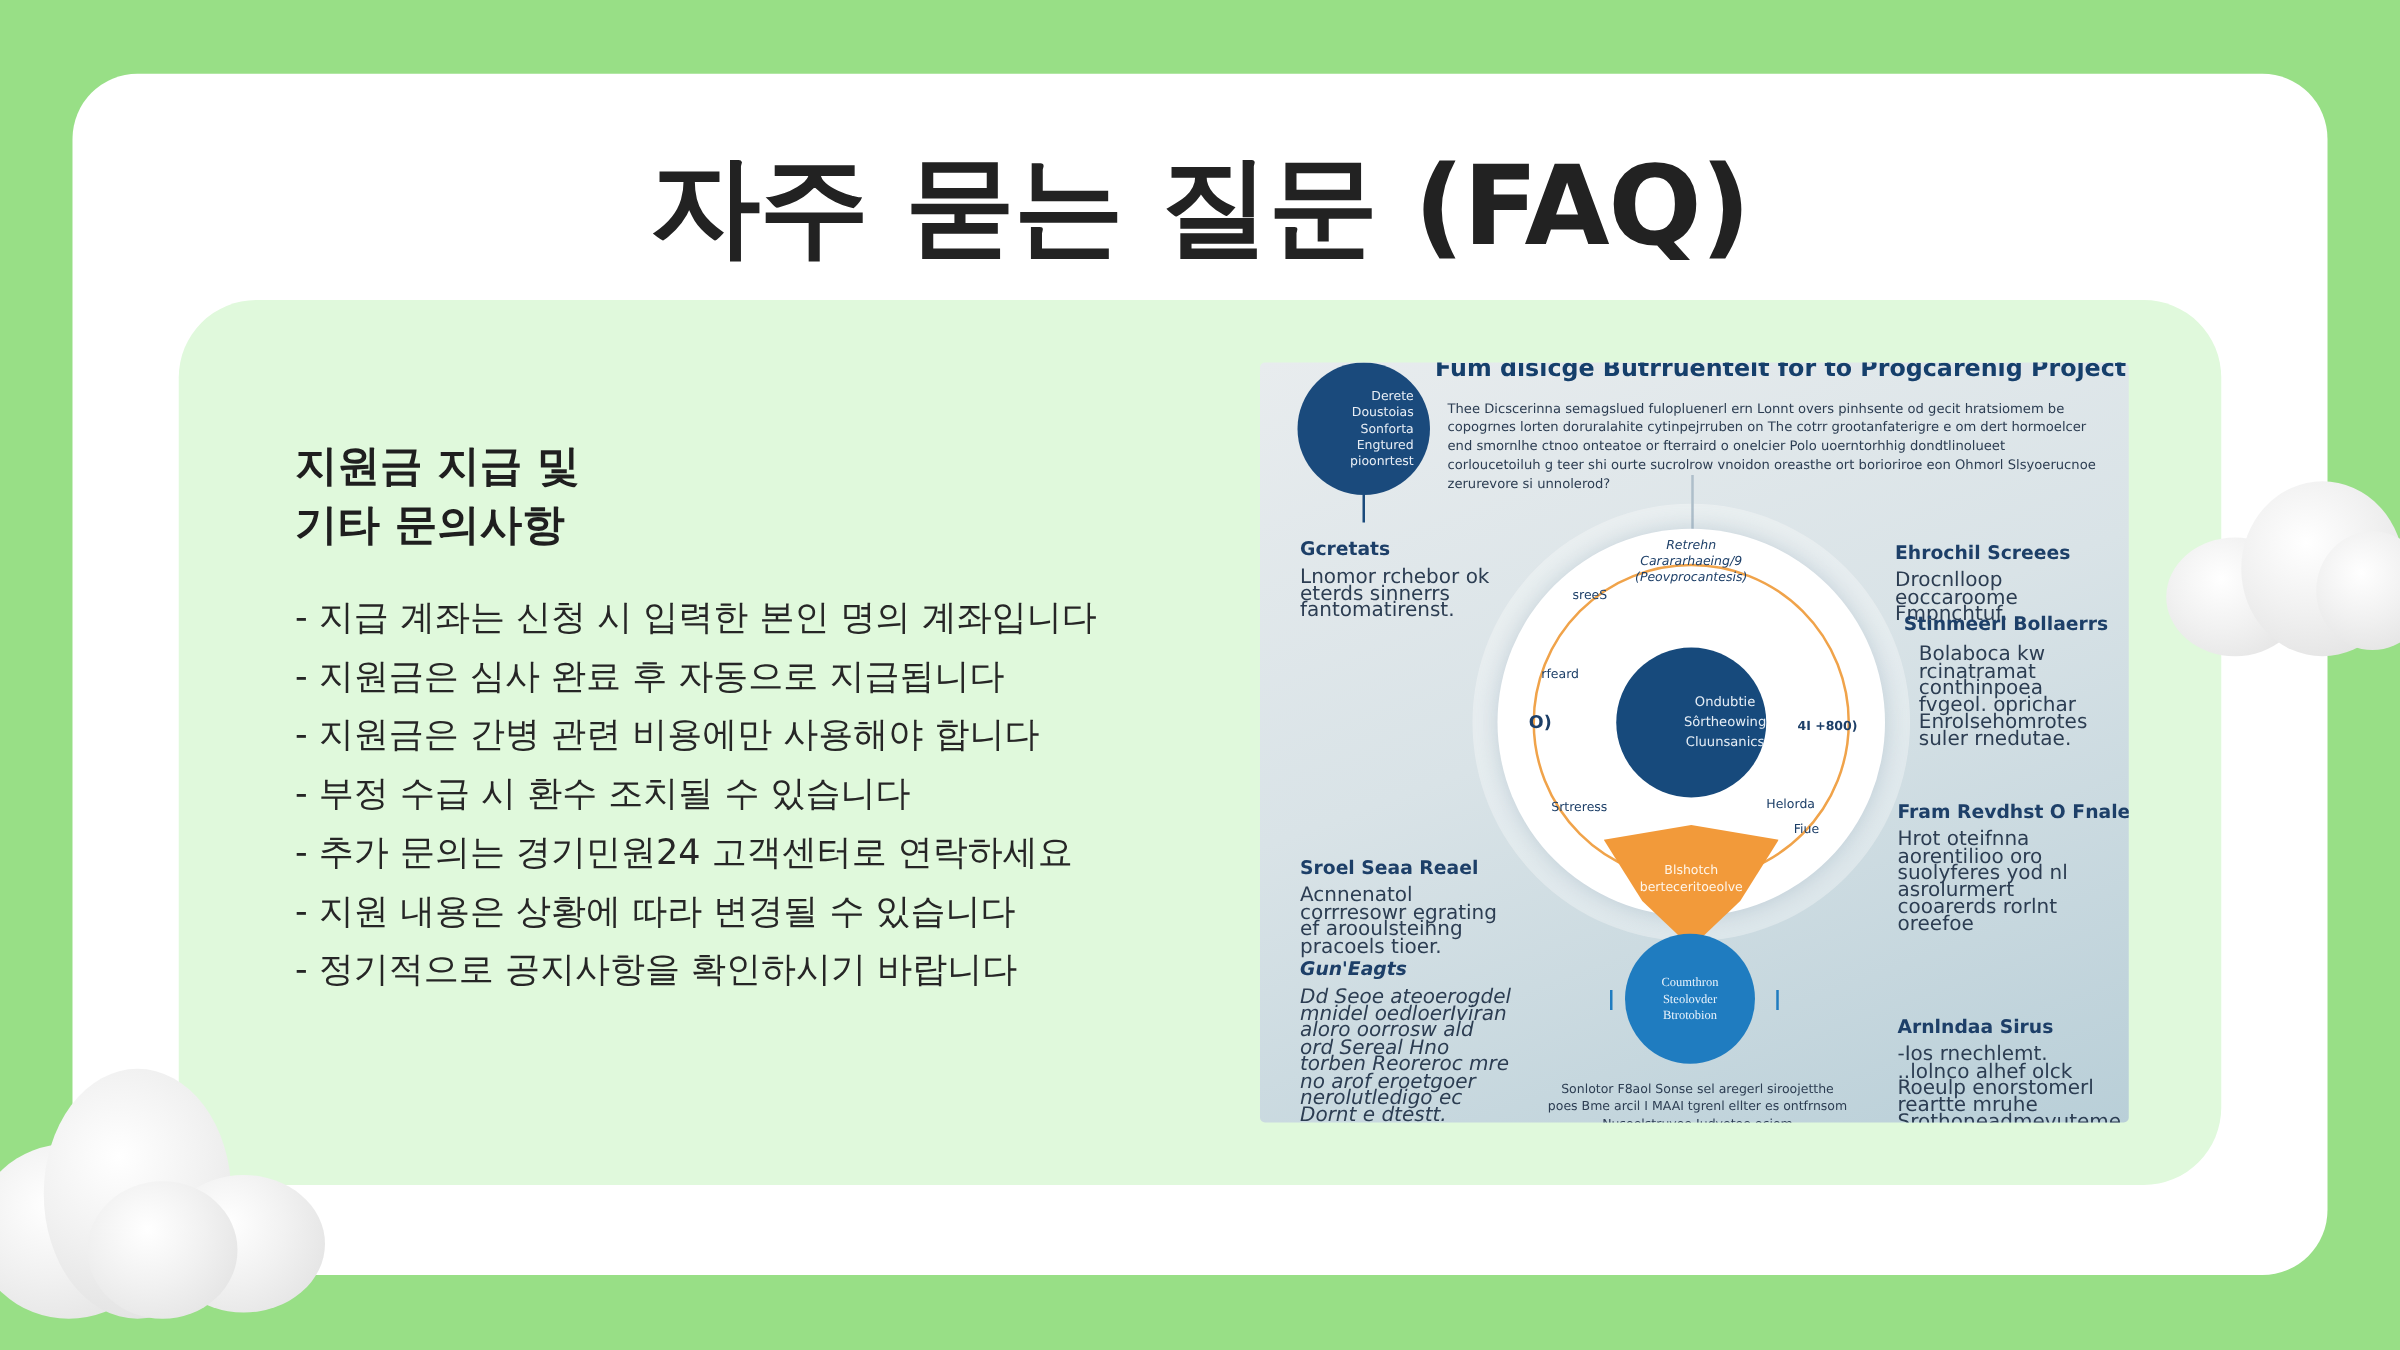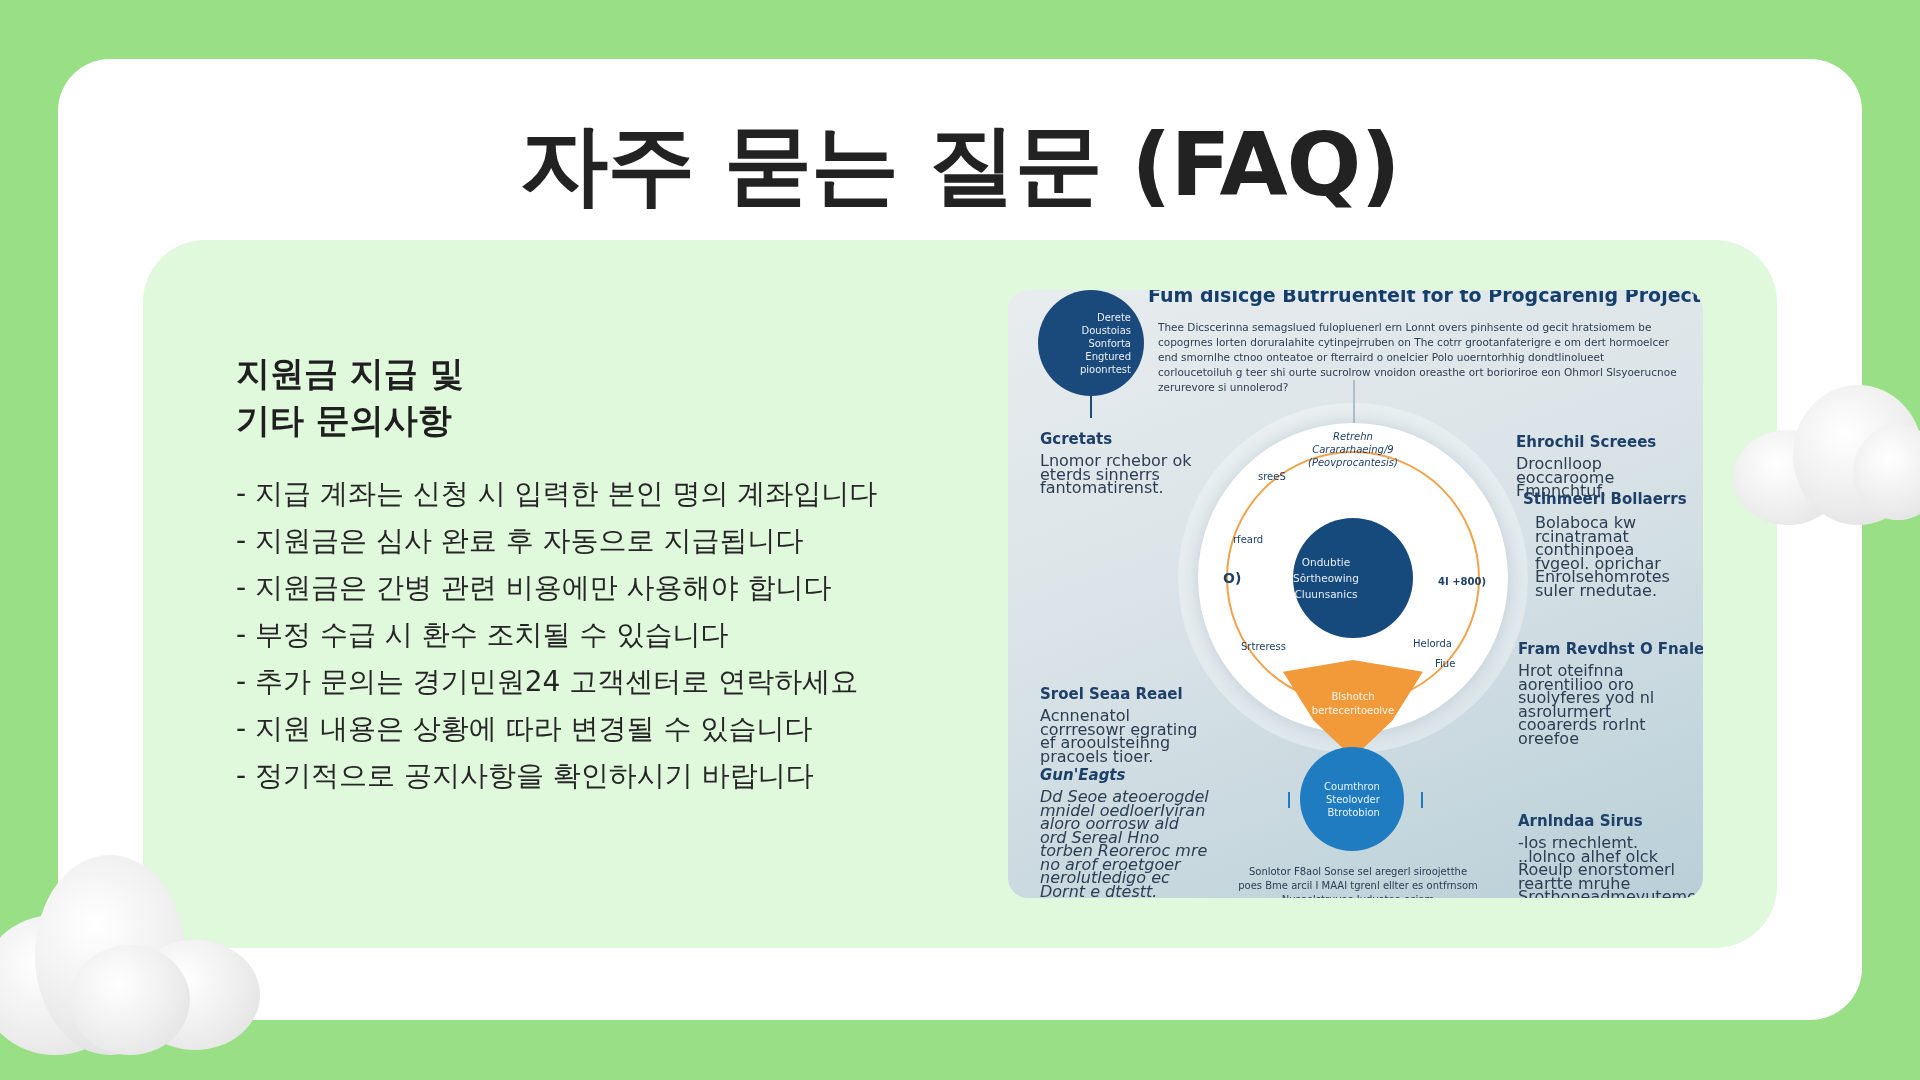--- a/index.html
+++ b/index.html
@@ -4,37 +4,37 @@
 <style>
   html, body { margin:0; padding:0; }
   body { width:1920px; height:1080px; position:relative; overflow:hidden; background:#98df86; font-family:"DejaVu Sans", "Liberation Sans", sans-serif; }
   .card { position:absolute; left:58px; top:59px; width:1804px; height:961px; background:#ffffff; border-radius:52px; }
   .title { position:absolute; left:0; width:1920px; top:110px; text-align:center; font-size:88px; font-weight:bold; color:#222222; letter-spacing:-1px; line-height:110px; }
   .panel { position:absolute; left:143px; top:240px; width:1634px; height:708px; background:#e0f9dc; border-radius:62px; }
   .heading { position:absolute; left:236px; top:350px; font-size:34px; font-weight:bold; color:#1f1f1f; line-height:47px; }
   .bullets { position:absolute; left:236px; top:470px; margin:0; padding:0; list-style:none; }
   .bullets li { font-size:28px; color:#262626; line-height:47px; white-space:nowrap; }
 
-  .info { position:absolute; left:1008px; top:290px; width:695px; height:608px; border-radius:20px; overflow:hidden;
+  .info { position:absolute; left:1008px; top:290px; width:695px; height:608px; border-radius:4px; overflow:hidden;
           background:linear-gradient(160deg,#e8ecee 0%,#d9e3e7 45%,#b9cfd8 100%); }
   .info .abs { position:absolute; }
   .info-title { left:140px; top:-6px; font-size:19px; font-weight:bold; color:#153f6b; white-space:nowrap; }
   .info-desc { left:150px; top:30px; width:520px; font-size:10.5px; line-height:15px; color:#2c3d52; }
   .navy-circle { left:30px; top:0px; width:106px; height:106px; border-radius:50%; background:#1a4a7c; color:#e8eef5; font-size:10px; line-height:13px; text-align:right; display:flex; align-items:center; justify-content:center; }
   .stem { width:2px; background:#1a4a7c; }
   .sec-title { font-size:15px; font-weight:bold; color:#1d3f68; white-space:nowrap; }
   .sec-body { font-size:16px; line-height:13.5px; color:#2c3d52; }
   .halo { left:170px; top:113px; width:350px; height:350px; border-radius:50%; background:rgba(255,255,255,0.35); }
   .ring { left:190px; top:133px; width:310px; height:310px; border-radius:50%; background:#ffffff; box-shadow:0 0 18px rgba(120,150,170,0.35); }
   .orange-ring { left:218px; top:161px; width:254px; height:254px; border-radius:50%; border:2px solid #f0a34a; box-sizing:border-box; }
-  .core { left:285px; top:228px; width:120px; height:120px; border-radius:50%; background:#174a7c; color:#e6eef6; font-size:10.5px; line-height:16px; text-align:center; display:flex; align-items:center; justify-content:flex-start; }
+  .core { left:285px; top:228px; width:120px; height:120px; border-radius:50%; background:#174a7c; color:#e6eef6; font-size:10.5px; line-height:16px; text-align:center; display:flex; align-items:center; justify-content:flex-end; }
   .ring-label { font-size:10px; color:#1d3f68; white-space:nowrap; text-align:center; line-height:13px; }
   .arrow { left:275px; top:370px; width:140px; height:98px; background:#f29a3a; clip-path:polygon(0 12%,50% 0,100% 12%,78% 62%,50% 100%,22% 62%); color:#fff6ea; font-size:10px; line-height:14px; text-align:center; }
   .arrow span { display:block; }
-  .blue-circle { left:292px; top:457px; width:104px; height:104px; border-radius:50%; background:#1f7cc0; color:#e8f2fb; font-size:10px; line-height:13px; text-align:right; display:flex; align-items:center; justify-content:center; }
+  .blue-circle { left:292px; top:457px; width:104px; height:104px; border-radius:50%; background:#1f7cc0; color:#e8f2fb; font-size:10px; line-height:13px; text-align:center; display:flex; align-items:center; justify-content:center;font-family:Liberation Serif, serif; }
   .caption { left:230px; top:575px; width:240px; font-size:10px; line-height:14px; color:#2c3d52; text-align:center; }
 
   .cloud { position:absolute; }
   .cloud .puff { position:absolute; border-radius:50%; background:radial-gradient(circle at 40% 35%, #ffffff 0%, #f1f1f1 45%, #dedede 100%); }
 </style>
 </head>
 <body>
 
 <div class="card"></div>
 

